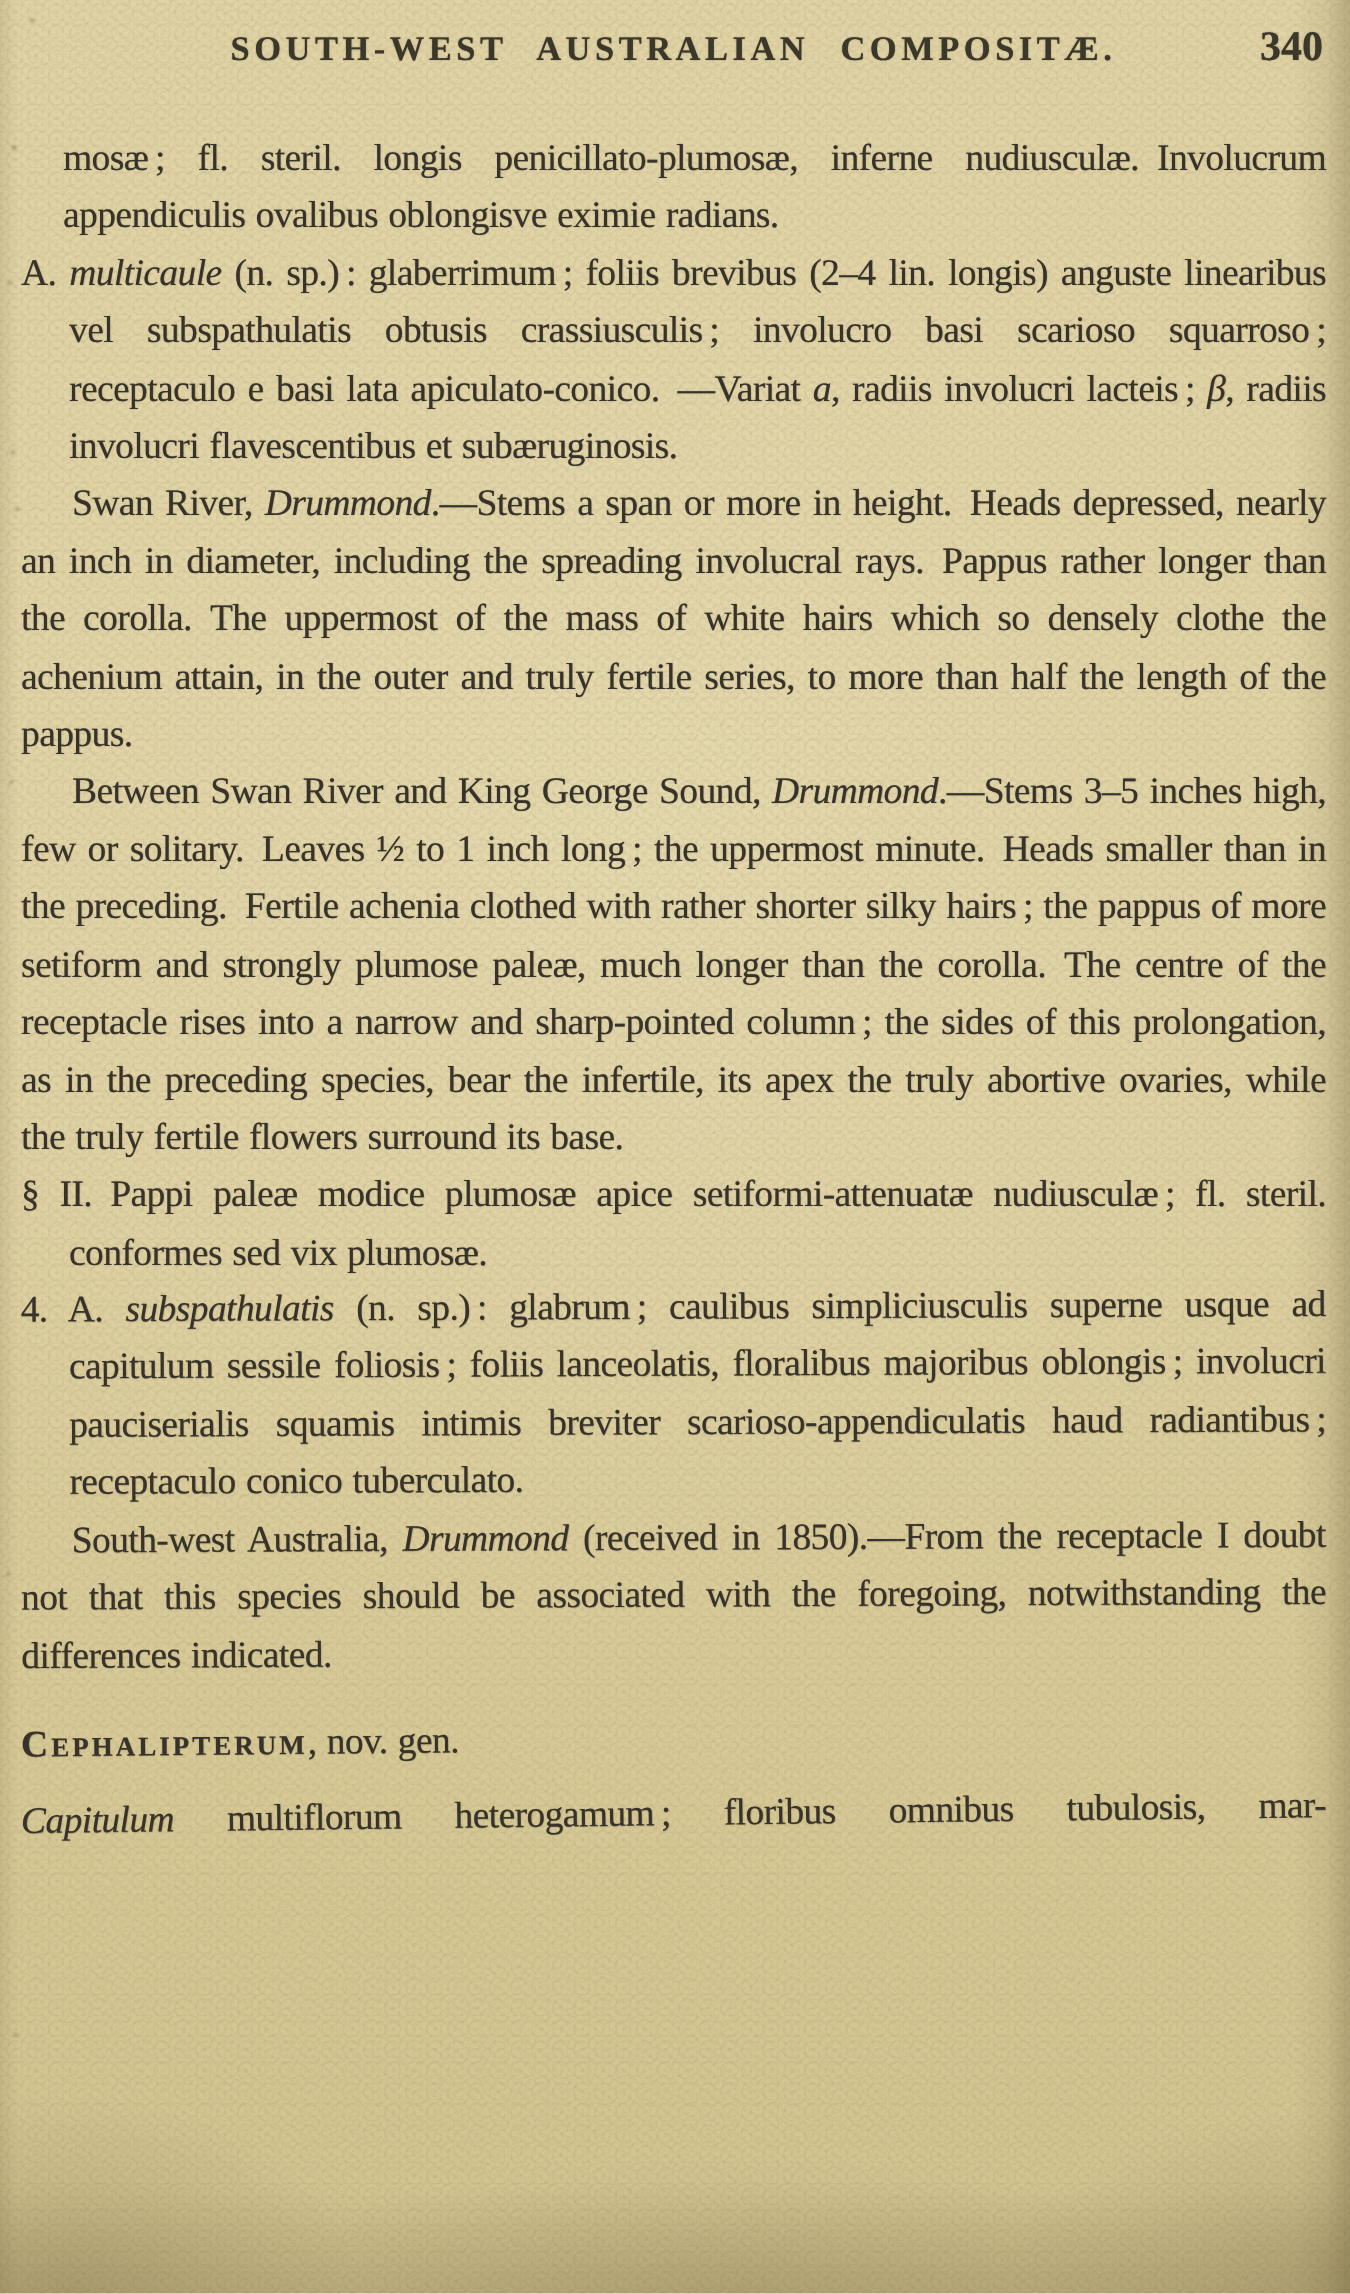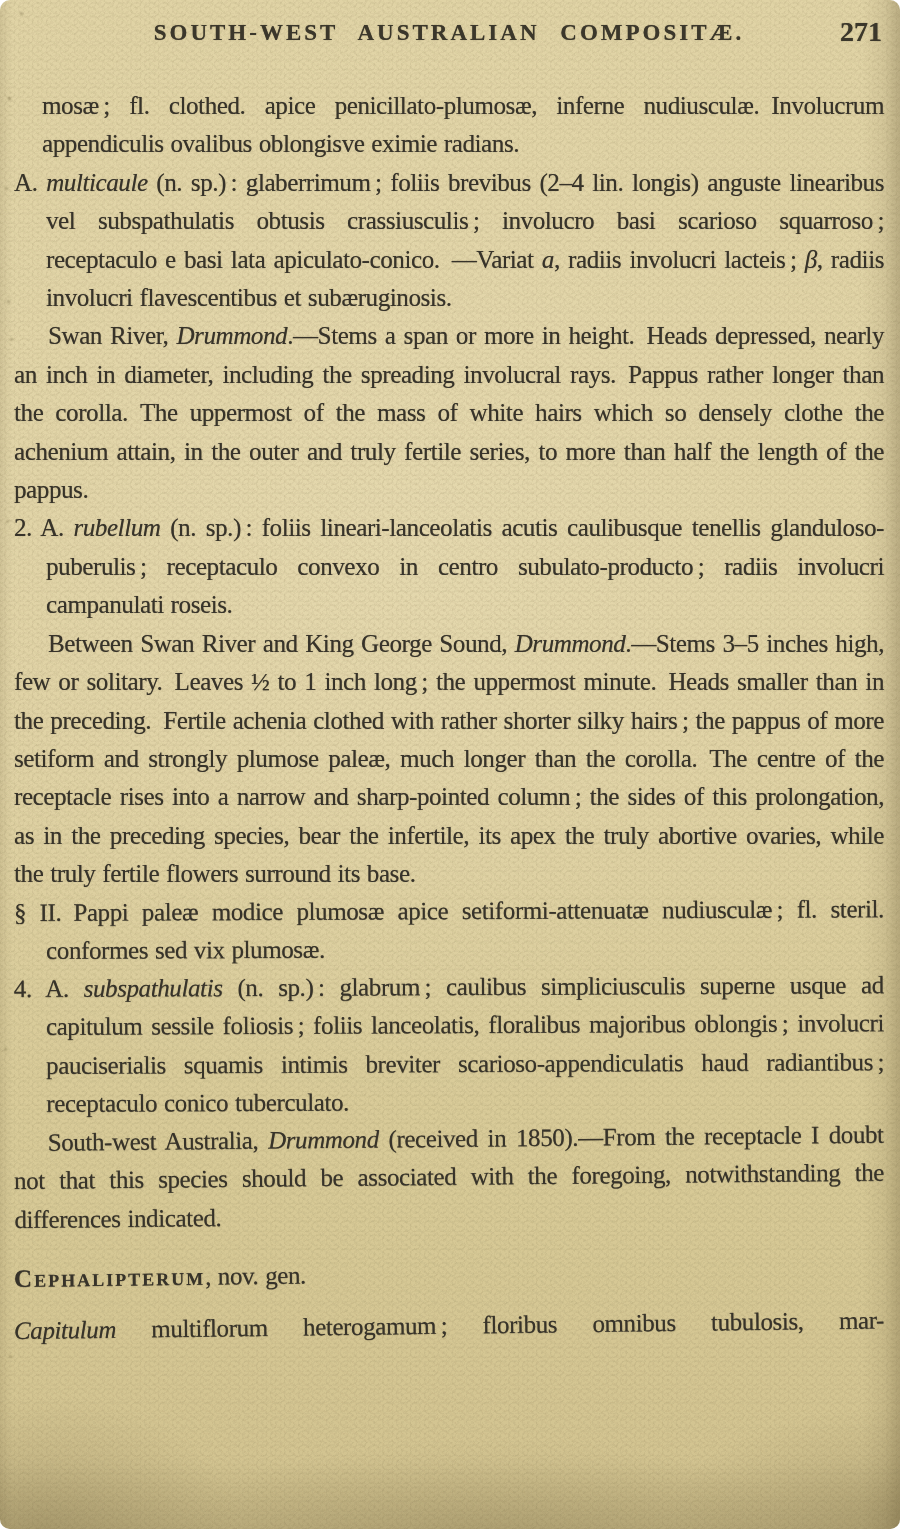--- a/index.html
+++ b/index.html
@@ -6,21 +6,20 @@
   body {
     width: 900px; height: 1529px; overflow: hidden;
     font-family: "Liberation Serif", "DejaVu Serif", serif;
   }
   .page {
     position: relative; width: 900px; height: 1529px; overflow: hidden;
     background:
       radial-gradient(1100px 900px at 46% 36%, rgba(248,240,210,0.25), rgba(248,240,210,0) 62%),
       linear-gradient(180deg, #e0d3a5 0%, #ddcfa0 50%, #d7c996 78%, #d1c28f 100%);
     color: #38342a;
-    border-radius: 10px;
   }
   
   .page::before {
     content: ""; position: absolute; inset: 0; pointer-events: none;
     background:
       repeating-radial-gradient(circle at 17% 29%, rgba(104,92,58,0.055) 0 1px, rgba(0,0,0,0) 1px 4px),
       repeating-radial-gradient(circle at 73% 61%, rgba(104,92,58,0.05) 0 1.5px, rgba(0,0,0,0) 1.5px 5px),
       repeating-linear-gradient(37deg, rgba(110,96,60,0.035) 0 2px, rgba(0,0,0,0) 2px 6px);
     background-size: 9px 9px, 14px 14px, 23px 23px;
   }
@@ -86,27 +85,26 @@
       20px 12px 2px rgba(90,78,45,0.35);
   }
 </style>
 </head>
 <body>
 
 <div class="page">
   <div class="inner">
     <header class="page-header">
       <div class="running-title">SOUTH-WEST AUSTRALIAN COMPOSITÆ.</div>
-      <div class="page-number">271</div>
+      <div class="page-number">340</div>
     </header>
     <main class="text-body">
-        <p class="indent-block"><span>mosæ ; fl. clothed. apice penicillato-plumosæ, inferne nudiusculæ. Involucrum appendiculis ovalibus oblongisve eximie radians.</span></p>
+        <p class="indent-block"><span>mosæ ; fl. steril. longis penicillato-plumosæ, inferne nudiusculæ. Involucrum appendiculis ovalibus oblongisve eximie radians.</span></p>
         <p class="hang"><span>A. </span><span class="it">multicaule</span><span> (n. sp.) : glaberrimum ; foliis brevibus (2–4 lin. longis) anguste linearibus vel subspathulatis obtusis crassiusculis ; involucro basi scarioso squarroso ; receptaculo e basi lata apiculato-conico. —Variat </span><span class="it">a</span><span>, radiis involucri lacteis ; </span><span class="it">β</span><span>, radiis involucri flavescentibus et subæruginosis.</span></p>
         <p class="plain"><span>Swan River, </span><span class="it">Drummond</span><span>.—Stems a span or more in height. Heads depressed, nearly an inch in diameter, including the spreading involucral rays. Pappus rather longer than the corolla. The uppermost of the mass of white hairs which so densely clothe the achenium attain, in the outer and truly fertile series, to more than half the length of the pappus.</span></p>
-        <p class="hang"><span>2. A. </span><span class="it">rubellum</span><span> (n. sp.) : foliis lineari-lanceolatis acutis caulibusque tenellis glanduloso-puberulis ; receptaculo convexo in centro subulato-producto ; radiis involucri campanulati roseis.</span></p>
         <p class="plain"><span>Between Swan River and King George Sound, </span><span class="it">Drummond</span><span>.—Stems 3–5 inches high, few or solitary. Leaves ½ to 1 inch long ; the uppermost minute. Heads smaller than in the preceding. Fertile achenia clothed with rather shorter silky hairs ; the pappus of more setiform and strongly plumose paleæ, much longer than the corolla. The centre of the receptacle rises into a narrow and sharp-pointed column ; the sides of this prolongation, as in the preceding species, bear the infertile, its apex the truly abortive ovaries, while the truly fertile flowers surround its base.</span></p>
         <p class="hang"><span>§ II. Pappi paleæ modice plumosæ apice setiformi-attenuatæ nudiusculæ ; fl. steril. conformes sed vix plumosæ.</span></p>
         <p class="hang"><span>4. A. </span><span class="it">subspathulatis</span><span> (n. sp.) : glabrum ; caulibus simpliciusculis superne usque ad capitulum sessile foliosis ; foliis lanceolatis, floralibus majoribus oblongis ; involucri pauciserialis squamis intimis breviter scarioso-appendiculatis haud radiantibus ; receptaculo conico tuberculato.</span></p>
         <p class="plain"><span>South-west Australia, </span><span class="it">Drummond</span><span> (received in 1850).—From the receptacle I doubt not that this species should be associated with the foregoing, notwithstanding the differences indicated.</span></p>
         <p class="heading"><span class="sc">Cephalipterum</span><span>, nov. gen.</span></p>
         <p class="flush-just"><span class="it">Capitulum</span><span> multiflorum heterogamum ; floribus omnibus tubulosis, mar-</span></p>
       </main>
   </div>
   <div class="specks"></div>
 </div>

